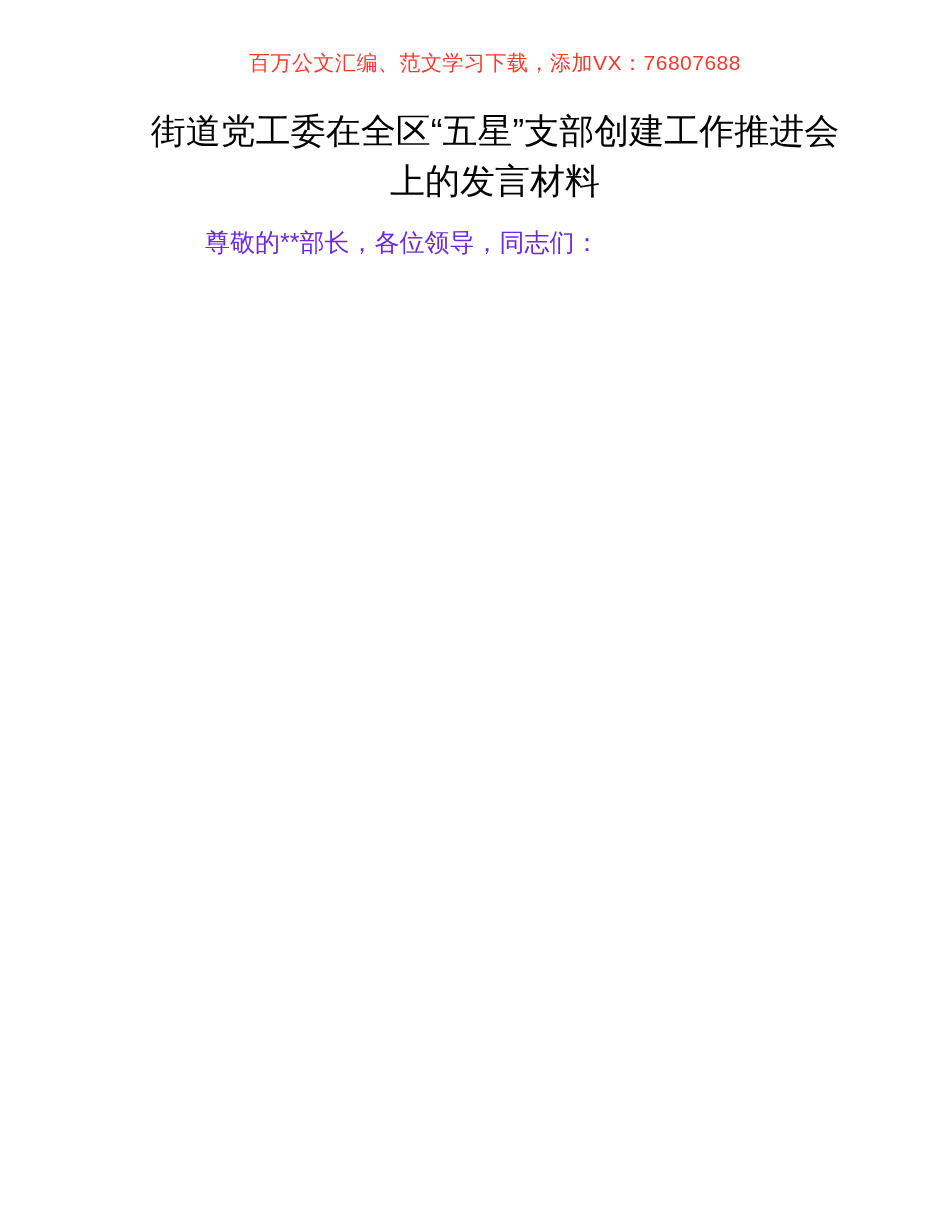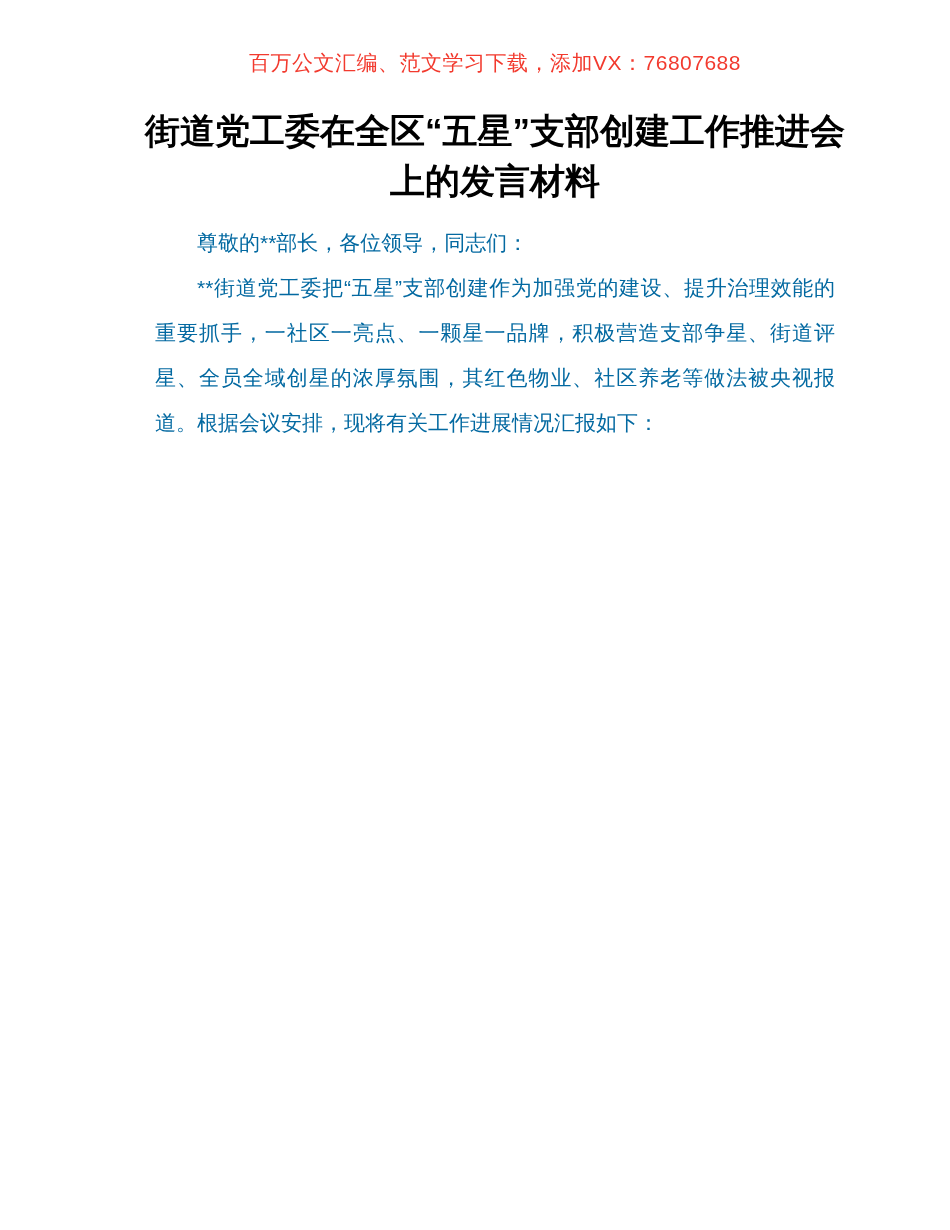--- a/index.html
+++ b/index.html
@@ -24,47 +24,46 @@
     line-height: 26px;
     color: #f23a2e;
     letter-spacing: 0.5px;
     white-space: nowrap;
   }
   .doc-title {
     width: 720px;
     margin: 30px auto 0 auto;
     text-align: center;
     font-size: 35px;
-    font-weight: 700;
+    font-weight: 400;
     line-height: 50px;
     color: #000000;
   }
   .doc-content {
     width: 680px;
     margin: 14px auto 0 auto;
-    font-size: 21px;
+    font-size: 25px;
     line-height: 45px;
     text-align: justify;
     text-justify: inter-ideograph;
-    color: #0369a1;
+    color: #6d28d9;
   }
   .doc-content p {
     margin: 0;
     padding: 0;
     text-indent: 2em;
     word-break: break-all;
   }
 </style>
 </head>
 <body>
 
 <div class="doc-page">
 
   <div class="notice">百万公文汇编、范文学习下载，添加VX：76807688</div>
 
   <h1 class="doc-title">街道党工委在全区“五星”支部创建工作推进会上的发言材料</h1>
 
   <div class="doc-content">
     <p>尊敬的**部长，各位领导，同志们：</p>
-    <p>**街道党工委把“五星”支部创建作为加强党的建设、提升治理效能的重要抓手，一社区一亮点、一颗星一品牌，积极营造支部争星、街道评星、全员全域创星的浓厚氛围，其红色物业、社区养老等做法被央视报道。根据会议安排，现将有关工作进展情况汇报如下：</p>
   </div>
 
 </div>
 
 </body></html>

